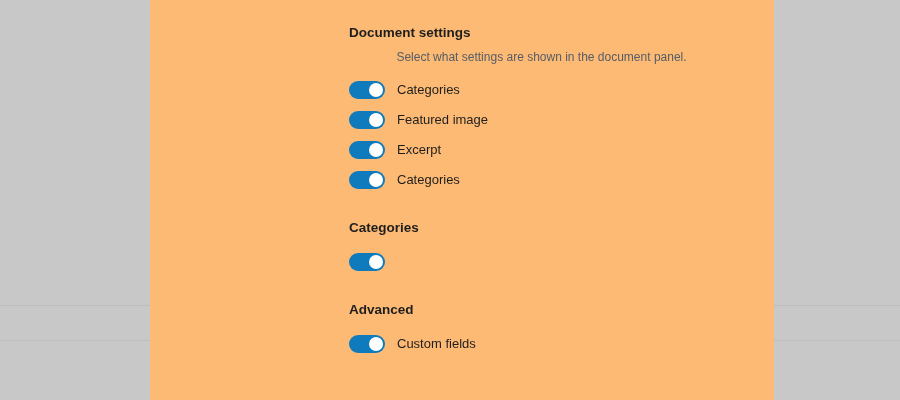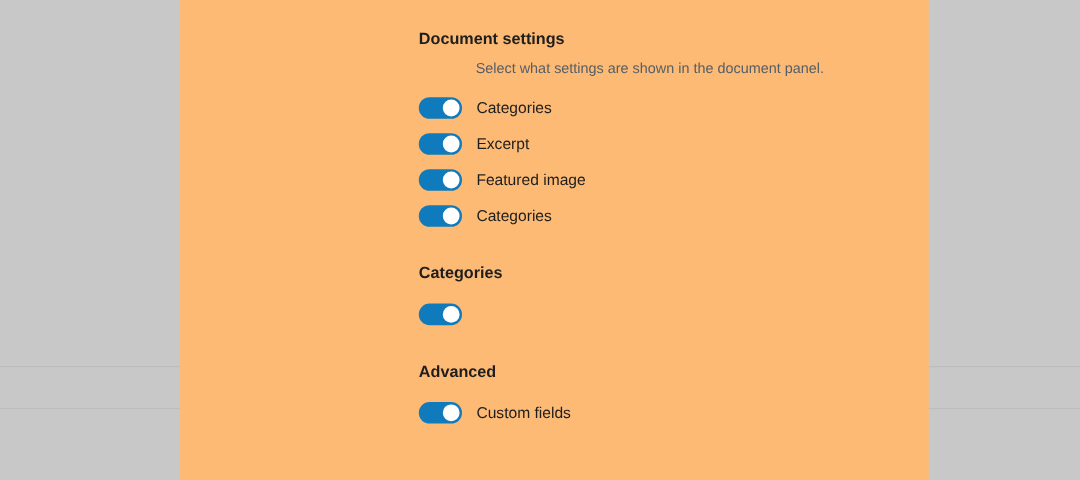--- a/index.html
+++ b/index.html
@@ -148,30 +148,30 @@
               <div class="toggle-label">Categories</div>
             </div>
           </div>
 
 
           <div class="toggle-row">
             <div class="toggle">
               <div class="knob"></div>
             </div>
             <div class="toggle-text">
+              <div class="toggle-label">Featured image</div>
+            </div>
+          </div>
+
+          <div class="toggle-row">
+            <div class="toggle">
+              <div class="knob"></div>
+            </div>
+            <div class="toggle-text">
               <div class="toggle-label">Excerpt</div>
-            </div>
-          </div>
-
-          <div class="toggle-row">
-            <div class="toggle">
-              <div class="knob"></div>
-            </div>
-            <div class="toggle-text">
-              <div class="toggle-label">Featured image</div>
             </div>
           </div>
 
           <div class="toggle-row">
             <div class="toggle">
               <div class="knob"></div>
             </div>
             <div class="toggle-text">
               <div class="toggle-label">Categories</div>
             </div>

